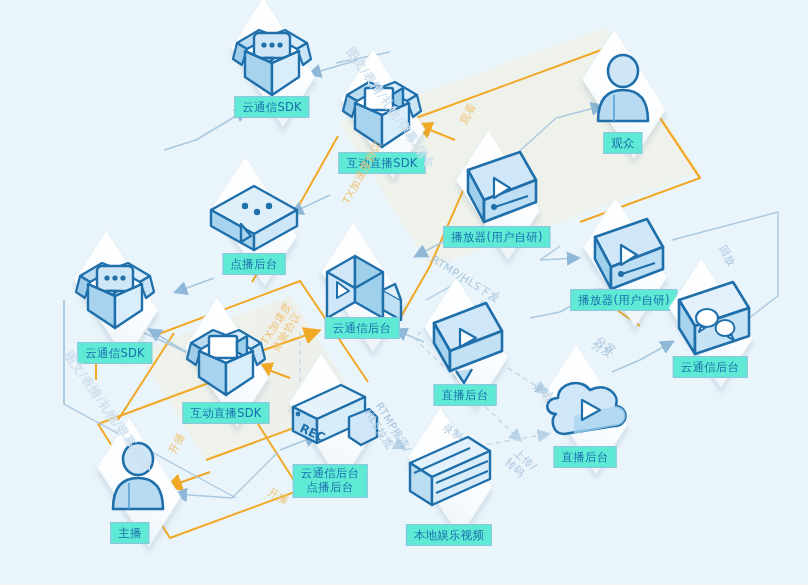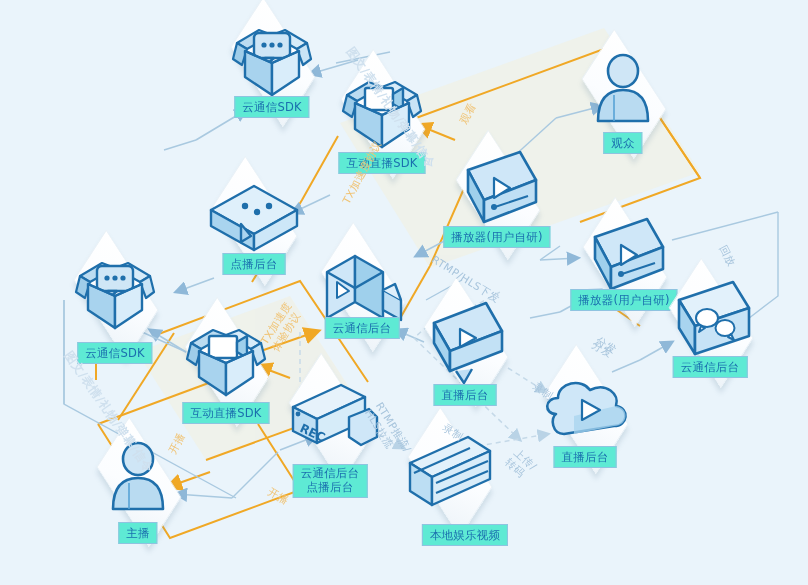--- a/index.html
+++ b/index.html
@@ -353,32 +353,32 @@
           <svg width="130" height="130" viewBox="0 0 130 130">
             <path d="M26,50 L84,24 L106,38 L48,64 Z" fill="#e2f1fb" stroke="#1f6fab" stroke-width="2.4" stroke-linejoin="round"></path>
             <path d="M26,50 L48,64 L48,92 L26,78 Z" fill="#bcdef3" stroke="#1f6fab" stroke-width="2.4" stroke-linejoin="round"></path>
             <path d="M106,38 L48,64 L48,92 L106,66 Z" fill="#d8ecf9" stroke="#1f6fab" stroke-width="2.4" stroke-linejoin="round"></path>
             <path d="M30,60 L86,35" stroke="#1f6fab" stroke-width="2"></path>
             <path d="M52,70 L104,48" stroke="#1f6fab" stroke-width="2"></path>
             <path d="M52,80 L104,58" stroke="#1f6fab" stroke-width="2"></path>
           </svg>
         </div>
       </div>
-      <div class="cap" style="left: 465px; top: 524px; text-align: center;">本地娱乐视频</div>
+      <div class="cap" style="left: 449px; top: 524px; text-align: center;">本地娱乐视频</div>
       <div class="node" style="left: 138px; top: 488px;">
         <div class="plate"></div>
         <div class="glyph">
           <svg width="130" height="130" viewBox="0 0 130 130">
             <ellipse cx="65" cy="36" rx="15" ry="16" fill="#cfe6f6" stroke="#1f6fab" stroke-width="2.6"></ellipse>
             <path d="M40,86 C40,64 50,55 65,55 C80,55 90,64 90,86 Z" fill="#b9dbf1" stroke="#1f6fab" stroke-width="2.6" stroke-linejoin="round"></path>
             <path d="M56,60 L56,86" stroke="#58a4d6" stroke-width="2" opacity=".8"></path>
           </svg>
         </div>
       </div>
-      <div class="cap" style="left: 138px; top: 522px; font-family: Liberation Serif, serif;">主播</div>
+      <div class="cap" style="left: 130px; top: 522px; font-family: Liberation Serif, serif;">主播</div>
     </div>
 
   <div id="elabels">
       <div class="elabel big" style="left: 356px; top: 44px; transform: rotate(55deg);">图文/表情/礼物/弹幕/信令</div>
       <div class="elabel big" style="left: 74px; top: 348px; transform: rotate(55deg);">图文/表情/礼物/弹幕/信令</div>
       <div class="elabel orange" style="left: 340px; top: 200px; transform: rotate(-62deg);">TX加速度协议</div>
       <div class="elabel orange stack" style="left: 258px; top: 340px; transform: rotate(-58deg);">
         <div>TX加速度</div>
         <div>体验协议</div>
       </div>

